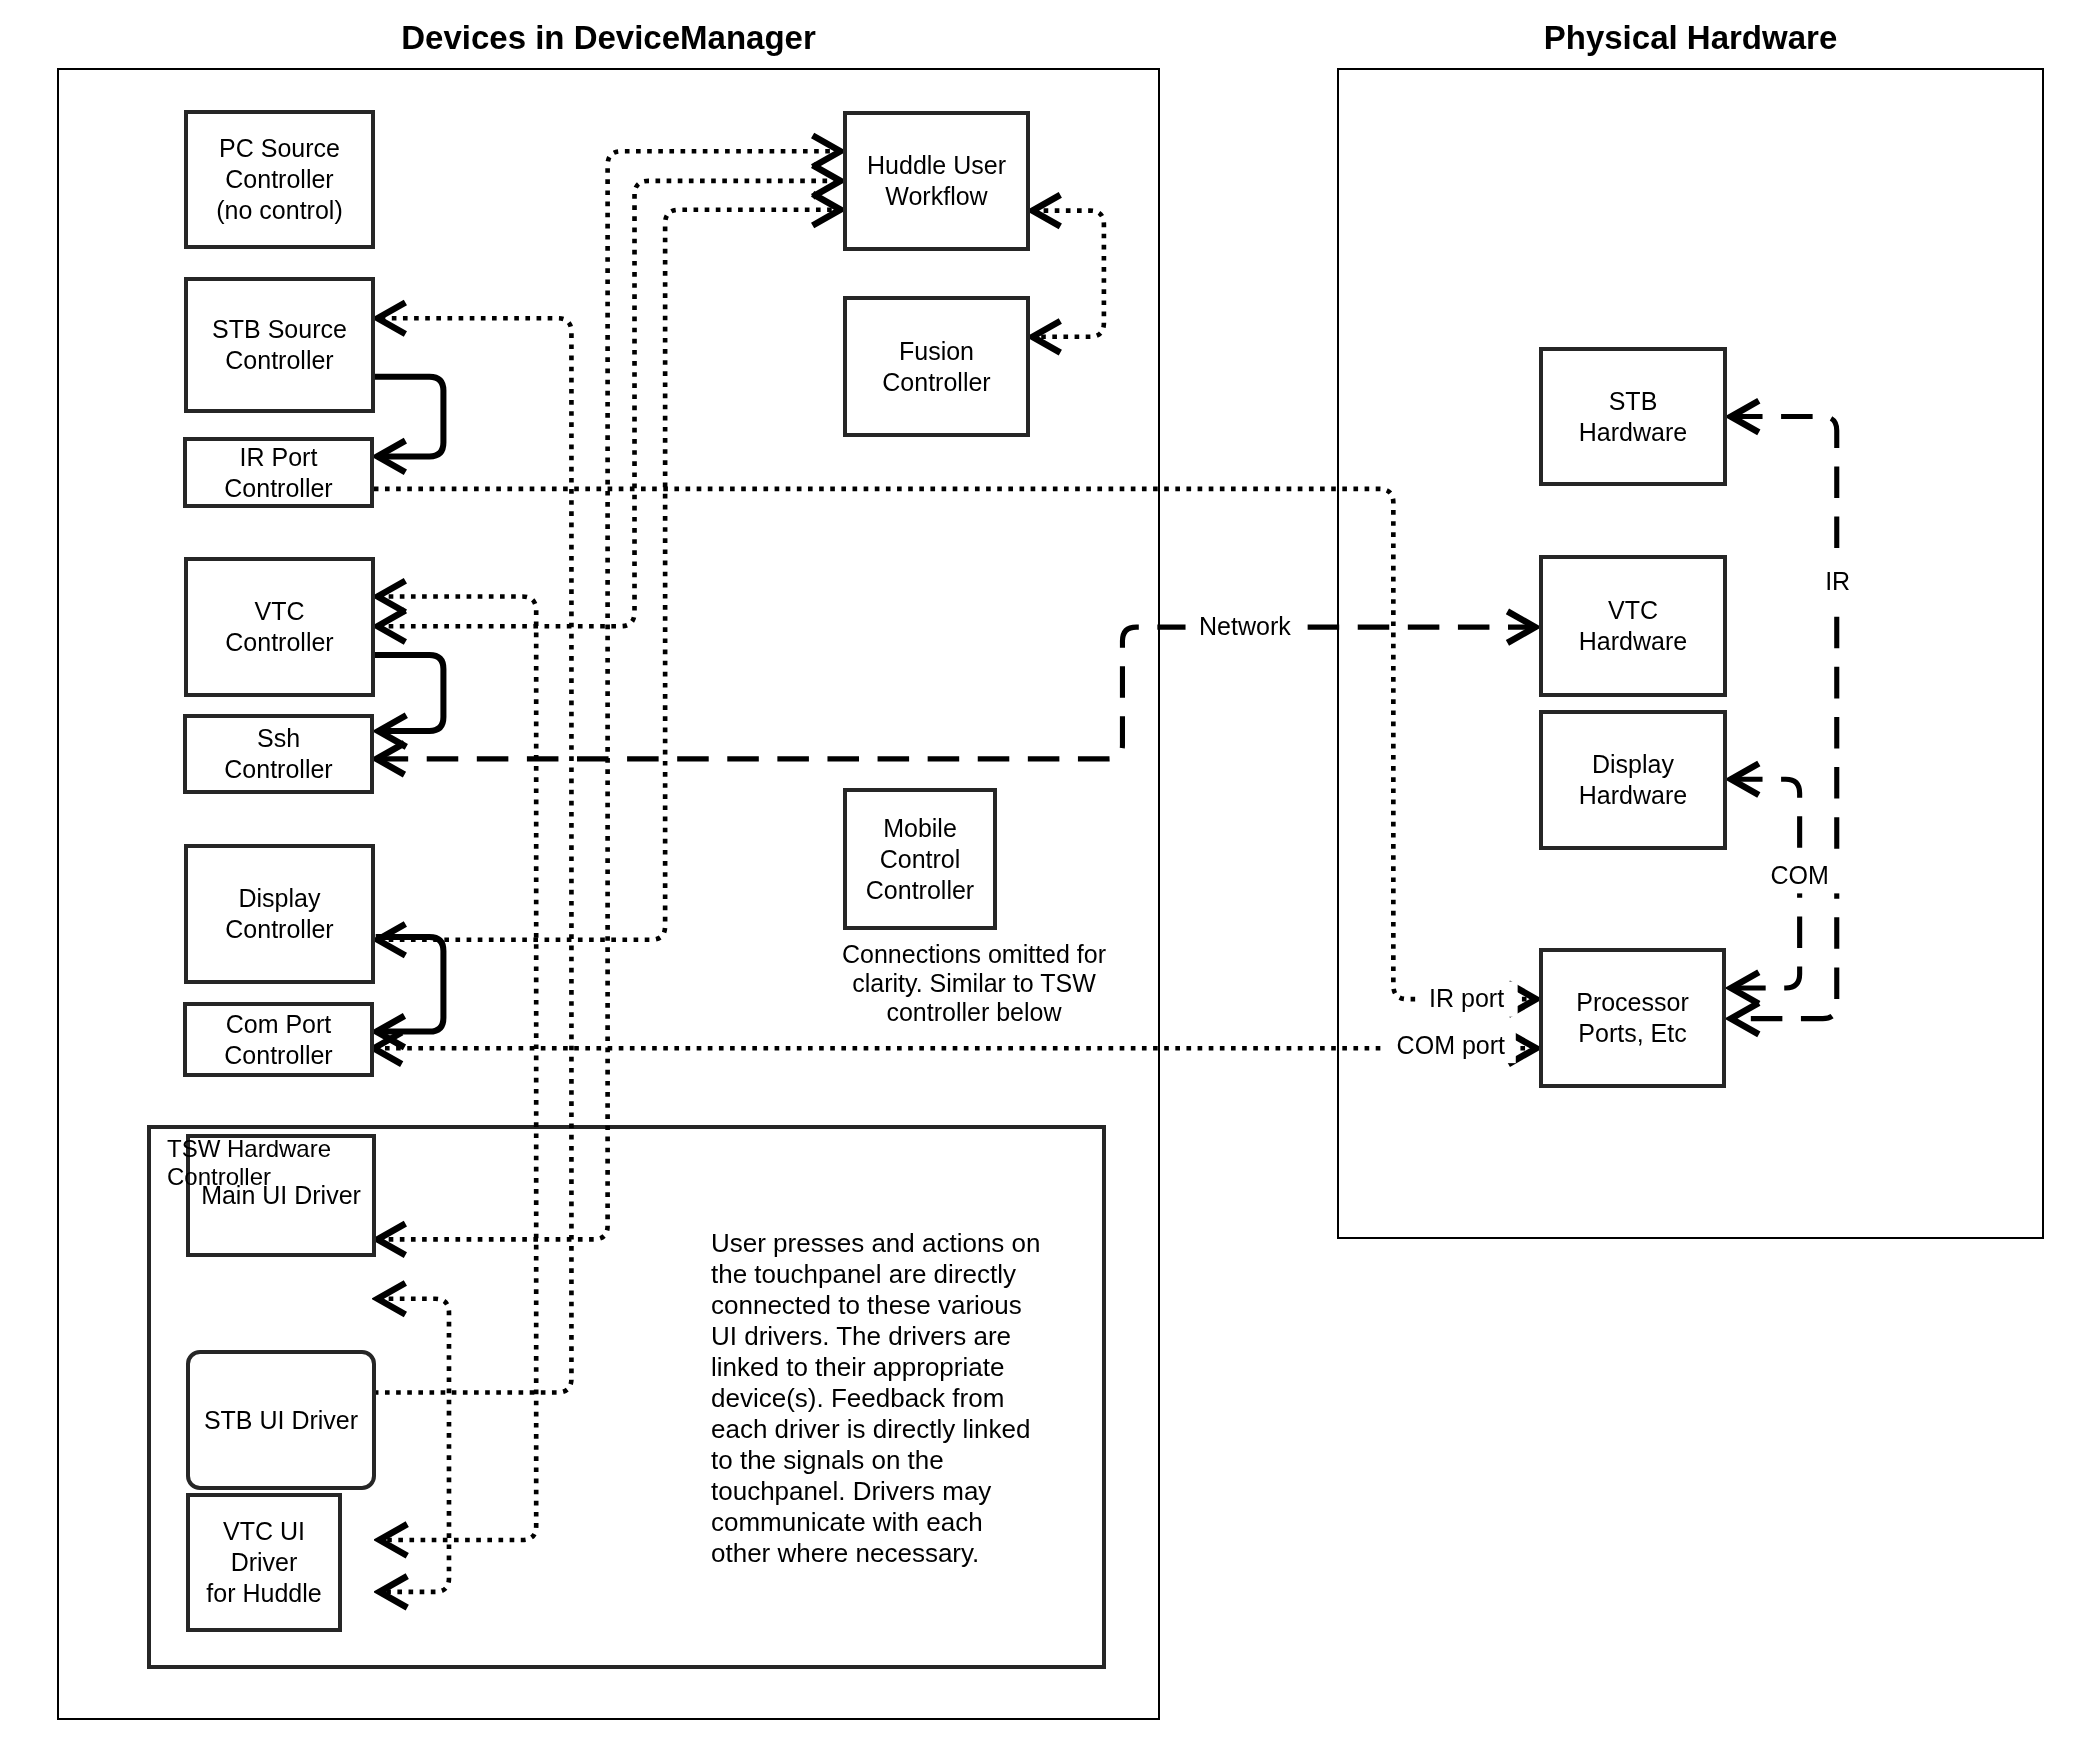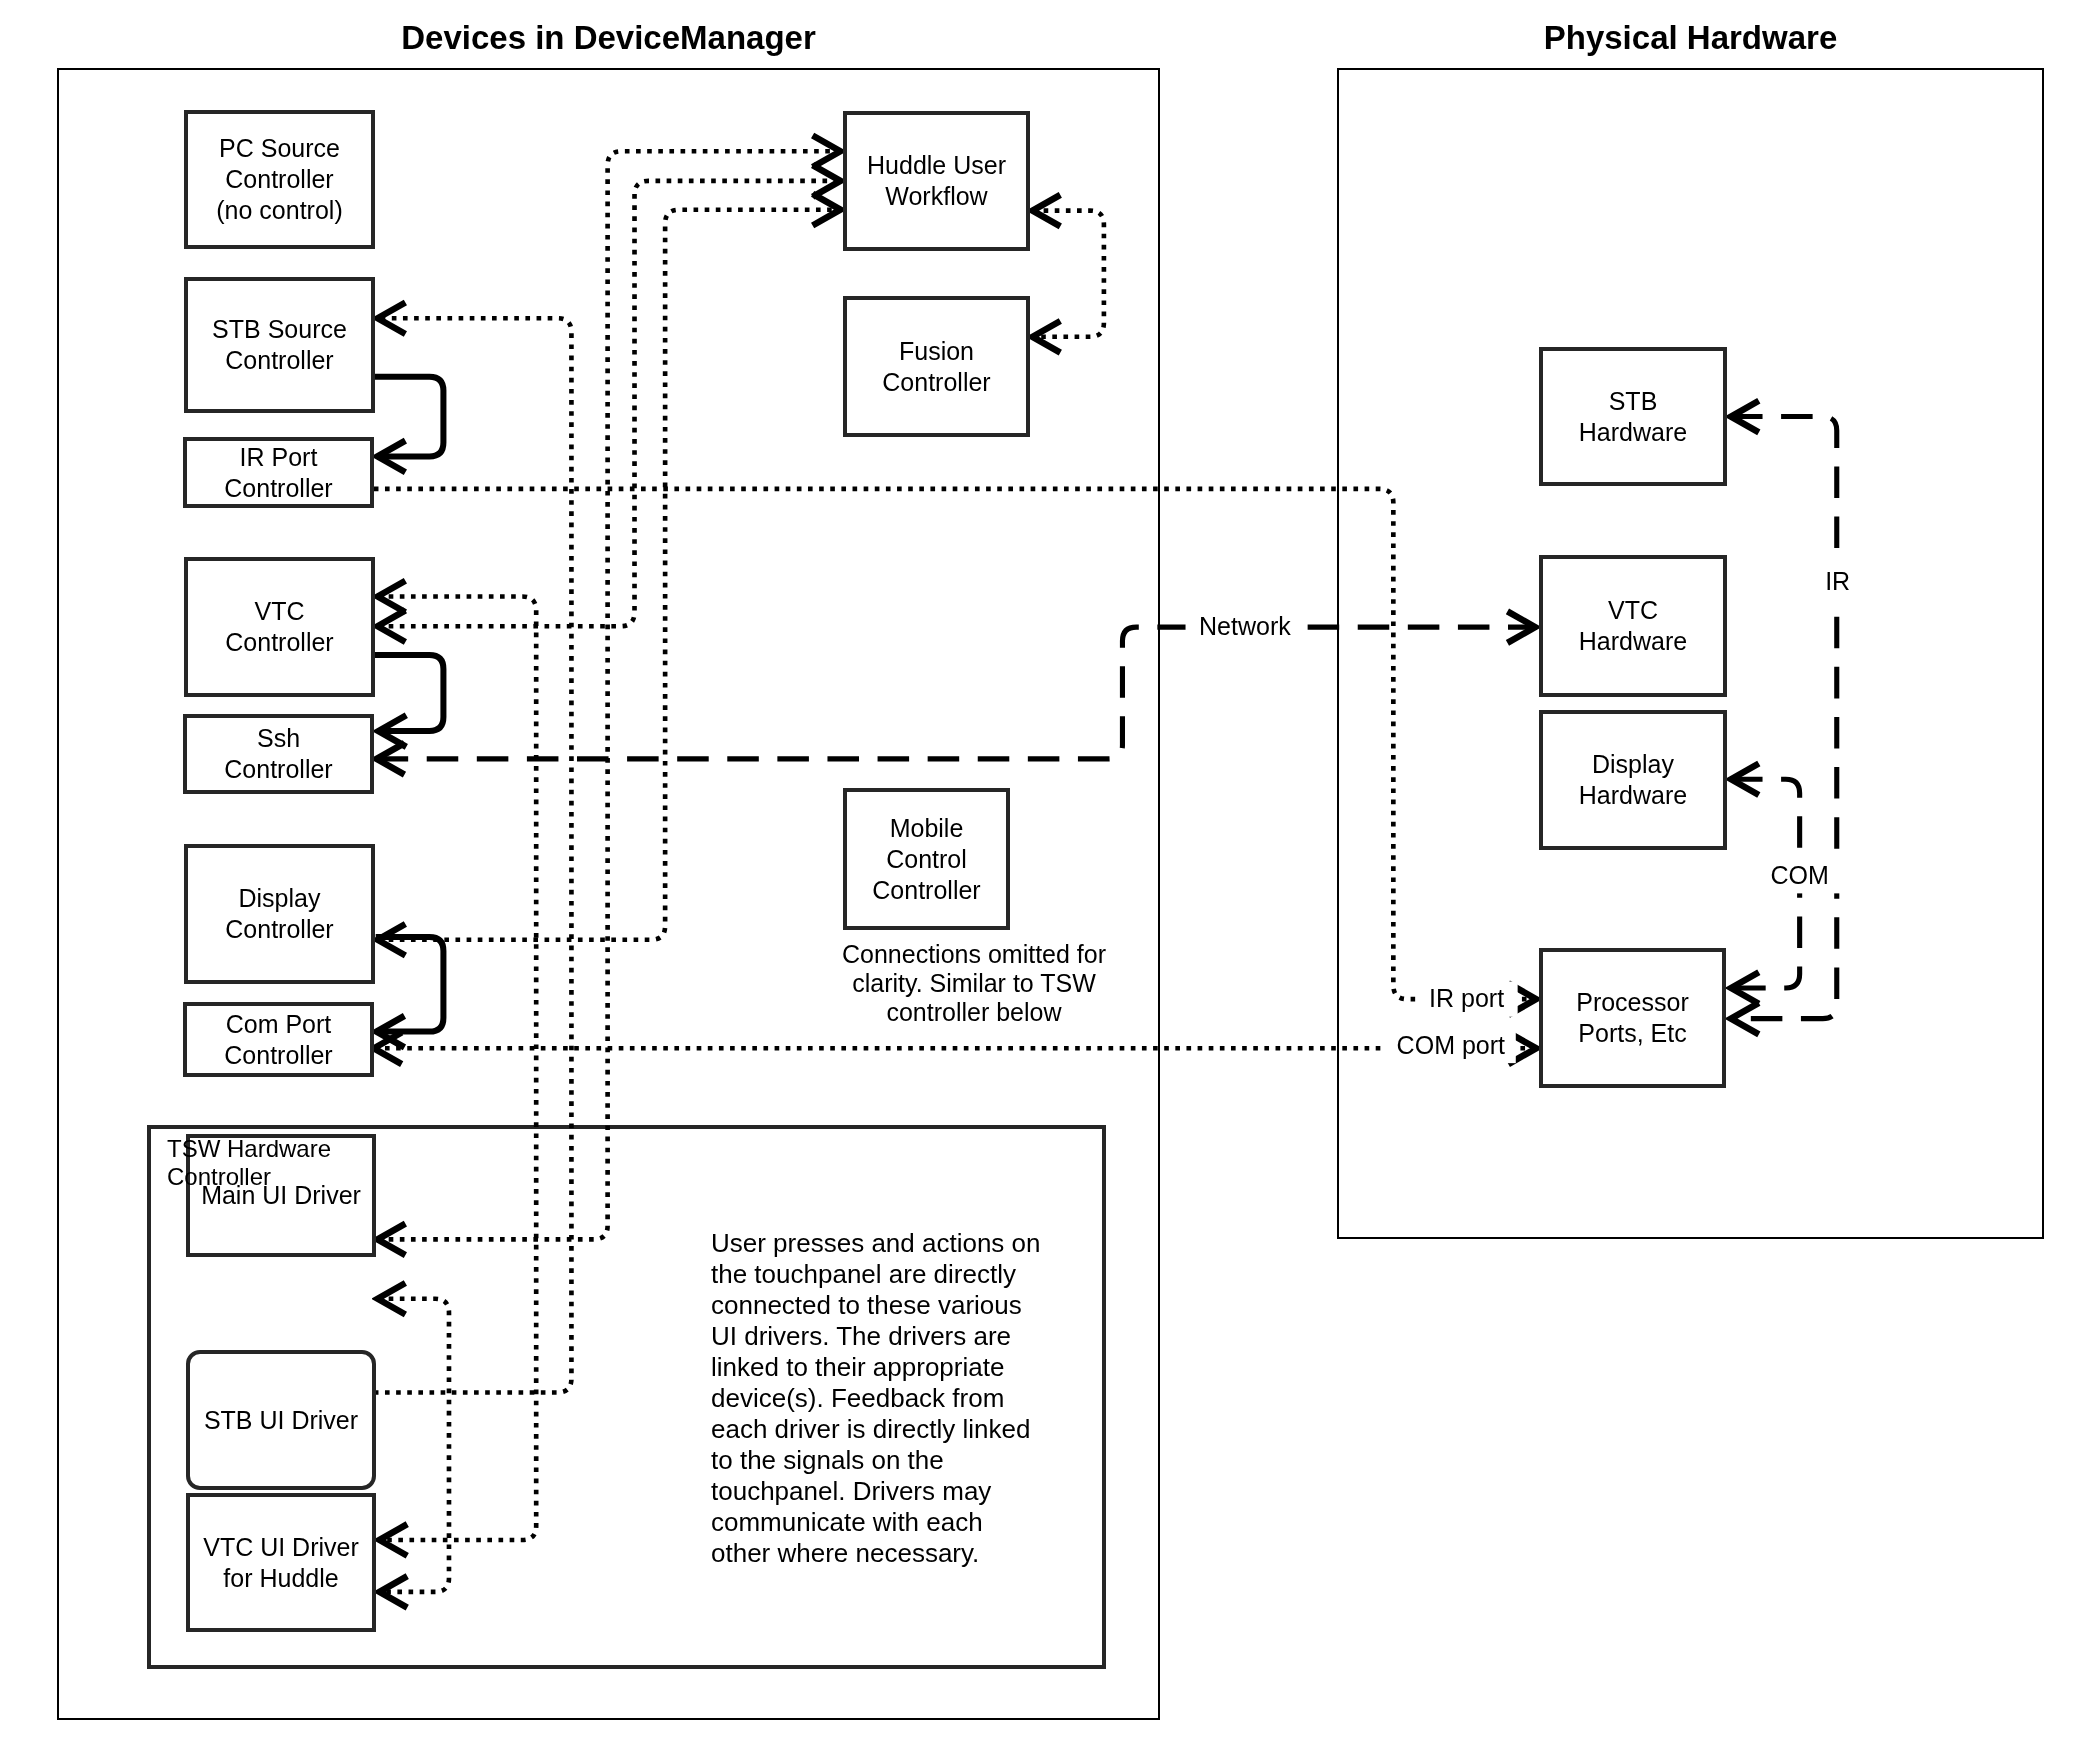--- a/index.html
+++ b/index.html
@@ -92,31 +92,31 @@
 Controller</div>
   <div class="box" style="left:184px;top:844px;width:191px;height:140px;">Display
 Controller</div>
   <div class="box" style="left:183px;top:1002px;width:191px;height:75px;">Com Port
 Controller</div>
 
   <div class="box" style="left:843px;top:111px;width:187px;height:140px;">Huddle User
 Workflow</div>
   <div class="box" style="left:843px;top:296px;width:187px;height:141px;">Fusion
 Controller</div>
-  <div class="box" style="left:843px;top:788px;width:167px;height:142px;">Mobile Control
+  <div class="box" style="left:843px;top:788px;width:154px;height:142px;">Mobile Control
 Controller</div>
   <div class="note center" style="left:823px;top:940px;width:302px;">Connections omitted for
 clarity. Similar to TSW
 controller below</div>
 
   <div class="note" style="left:167px;top:1135px;width:297px;font-size:24px;line-height:28px;">TSW Hardware
 Controller</div>
   <div class="box" style="left:186px;top:1134px;width:190px;height:123px;">Main UI Driver</div>
   <div class="box" style="left:186px;top:1350px;width:190px;height:140px;border-radius:14px;">STB UI Driver</div>
-  <div class="box" style="left:186px;top:1493px;width:190px;height:139px;">VTC UI Driver
+  <div class="box" style="left:186px;top:1493px;width:156px;height:139px;">VTC UI Driver
 for Huddle</div>
   <div class="para" style="left:711px;top:1228px;width:380px;">User presses and actions on
 the touchpanel are directly
 connected to these various
 UI drivers.  The drivers are
 linked to their appropriate
 device(s). Feedback from
 each driver is directly linked
 to the signals on the
 touchpanel. Drivers may

